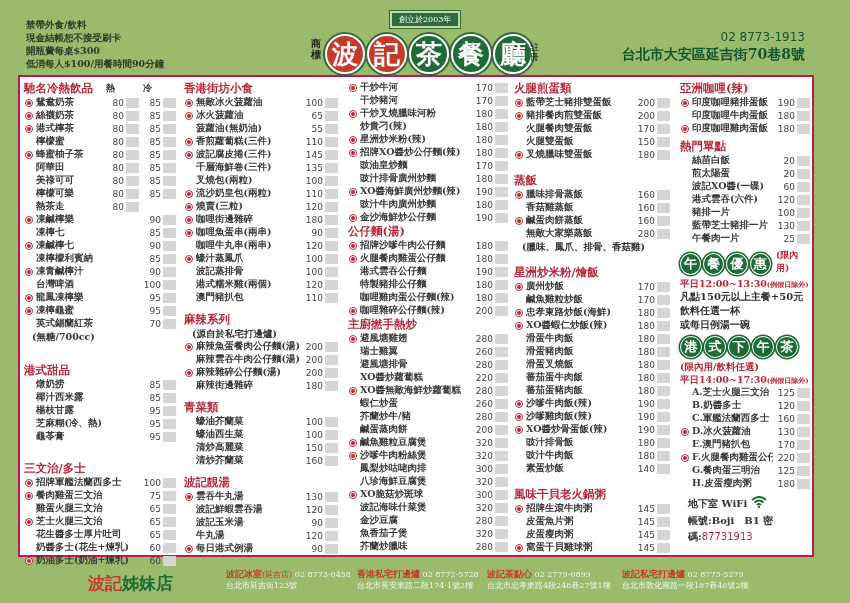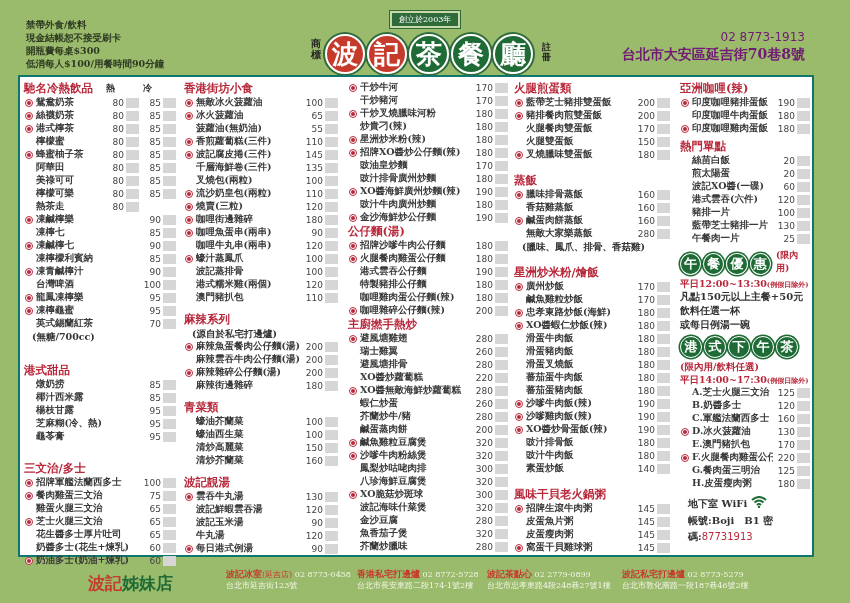--- a/index.html
+++ b/index.html
@@ -2,29 +2,29 @@
 <html><head>
 <meta charset="utf-8">
 <style>
   * { box-sizing: border-box; margin: 0; padding: 0; }
   html, body { width: 850px; height: 603px; overflow: hidden; }
   body { background: #9aba6c; font-family: "DejaVu Serif", serif; color: #333; position: relative; }
   .notes { position: absolute; left: 26px; top: 18px; font-size: 9.5px; line-height: 13px; color: #2e3a22; font-weight: bold; }
   .logo-wrap { position: absolute; left: 305px; top: 8px; width: 260px; height: 62px; }
   .since { position: absolute; left: 85px; top: 3px; background: #2f6b3a; color: #fff; font-size: 8px; padding: 1px 7px; border: 2px solid #c7d9a9; outline: 1px solid #2f6b3a; }
   .trademark { position: absolute; left: 6px; top: 30px; font-size: 10px; line-height: 11px; width: 11px; font-weight: bold; color: #222; }
-  .registered { position: absolute; left: 225px; top: 34px; font-size: 9px; line-height: 10px; width: 10px; font-weight: bold; color: #222; padding-left: 12px; }
+  .registered { position: absolute; left: 225px; top: 34px; font-size: 9px; line-height: 10px; width: 10px; font-weight: normal; color: #222; }
   .logo-chars { position: absolute; left: 20px; top: 26px; display: flex; gap: 2px; }
   .lc { width: 40px; height: 40px; border-radius: 50%; color: #fff; font-size: 26px; font-weight: bold; display: flex; align-items: center; justify-content: center; border: 2px solid #fff; box-shadow: 0 0 0 2px #2f6b3a; }
   .lc.red { background: #c63a2c; box-shadow: 0 0 0 2px #2f6b3a; }
   .lc.green { background: #1f6b35; }
-  .contact { position: absolute; right: 45px; top: 30px; text-align: right; color: #701a75; }
+  .contact { position: absolute; right: 45px; top: 30px; text-align: right; color: #14532d; }
   .contact .phone { font-family: "DejaVu Sans", sans-serif; font-size: 12px; }
   .contact .addr { font-size: 14px; font-weight: bold; margin-top: 2px; }
-  .panel { position: absolute; left: 18px; top: 75px; width: 796px; height: 482px; background: #fff; border: 2px solid #0f766e; }
+  .panel { position: absolute; left: 18px; top: 75px; width: 796px; height: 482px; background: #fff; border: 2px solid #be185d; }
   .col { position: absolute; top: 4px; }
   .sec-title { color: #b8283a; font-weight: bold; font-size: 11.5px; height: 15px; line-height: 15px; }
   .sec-note { font-size: 9.5px; color: #333; font-weight: bold; height: 13px; line-height: 13px; padding-left: 8px; }
   .row { display: flex; align-items: center; height: 13px; font-size: 9.5px; font-weight: bold; color: #3a3a3a; }
   .dot { width: 10px; flex: none; display: flex; justify-content: center; }
   .dot span { width: 8px; height: 8px; border-radius: 50%; border: 1.5px solid #b8283a; display: flex; align-items: center; justify-content: center; background: #fff; }
   .dot span::after { content: ""; width: 4px; height: 4px; border-radius: 50%; background: #b8283a; }
   .name { flex: 1; white-space: nowrap; overflow: hidden; padding-left: 2px; }
   .price { font-family: "DejaVu Sans", sans-serif; font-weight: normal; font-size: 9px; width: 22px; text-align: right; color: #444; }
   .box { width: 13px; height: 10px; background: #d6d6d6; margin-left: 2px; flex: none; }

